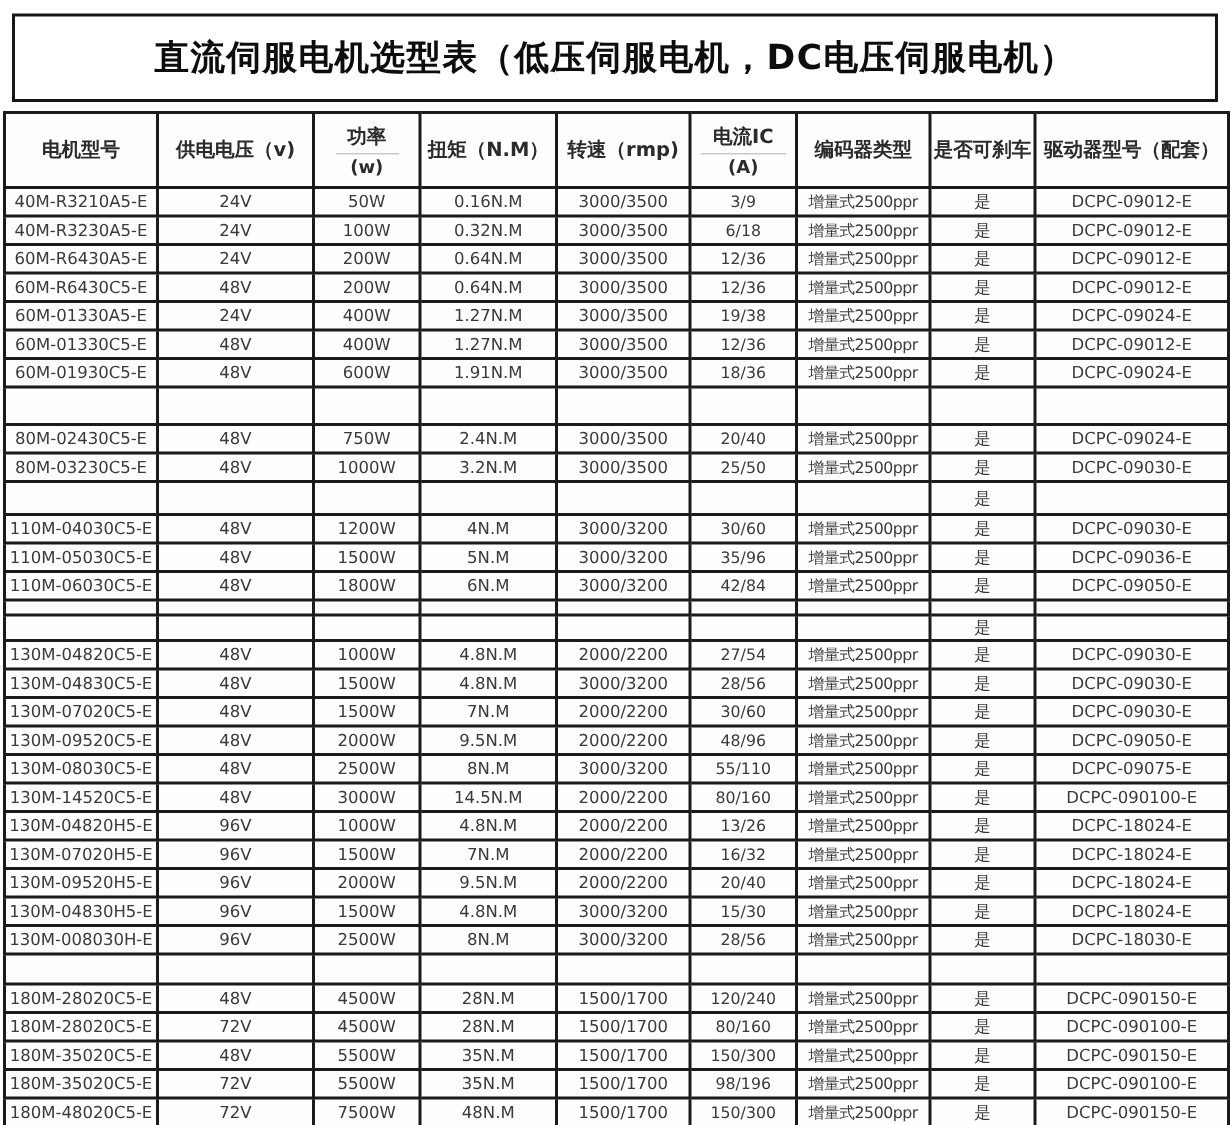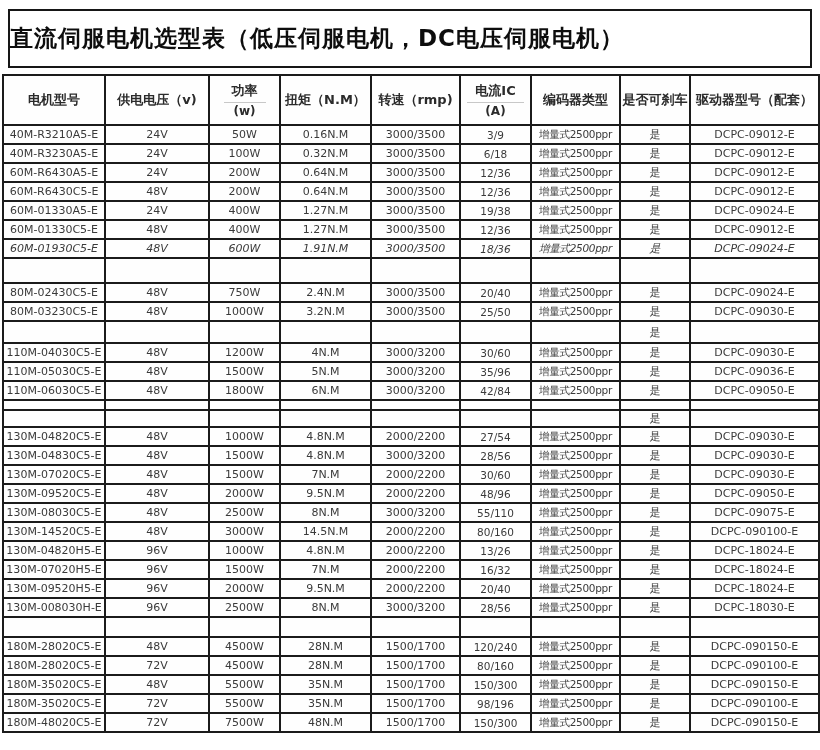--- a/index.html
+++ b/index.html
@@ -6,21 +6,21 @@
   body{
     width:820px;height:750px;overflow:hidden;
     background:#ffffff;
     font-family:"DejaVu Sans","Liberation Sans",sans-serif;
   }
   .page{width:820px;height:750px;background:#ffffff;}
   .title-box{
     margin:9px 8px 6px 8px;
     border:2px solid #161616;
     height:55px;
-    display:flex;align-items:center;
+    display:flex;align-items:center;justify-content:center;
     font-size:23px;font-weight:bold;color:#0d0d0d;
     letter-spacing:1px;white-space:nowrap;
   }
   table.spec{
     margin:0 2px;width:816px;
     border-collapse:collapse;table-layout:fixed;
     background:#fefefe;
   }
   table.spec th,table.spec td{
     border:2px solid #1b1b1b;
@@ -139,21 +139,21 @@
           <td>60M-01330C5-E</td>
           <td>48V</td>
           <td>400W</td>
           <td>1.27N.M</td>
           <td>3000/3500</td>
           <td>12/36</td>
           <td>增量式2500ppr</td>
           <td>是</td>
           <td>DCPC-09012-E</td>
         </tr>
-        <tr style="height: 19px; font-style: italic;">
+        <tr style="height: 19px;">
           <td>60M-01930C5-E</td>
           <td>48V</td>
           <td>600W</td>
           <td>1.91N.M</td>
           <td>3000/3500</td>
           <td>18/36</td>
           <td>增量式2500ppr</td>
           <td>是</td>
           <td>DCPC-09024-E</td>
         </tr>
@@ -344,20 +344,31 @@
           <td>是</td>
           <td>DCPC-18024-E</td>
         </tr>
         <tr style="height: 19px;">
           <td>130M-09520H5-E</td>
           <td>96V</td>
           <td>2000W</td>
           <td>9.5N.M</td>
           <td>2000/2200</td>
           <td>20/40</td>
+          <td>增量式2500ppr</td>
+          <td>是</td>
+          <td>DCPC-18024-E</td>
+        </tr>
+        <tr style="height: 19px;">
+          <td>130M-04830H5-E</td>
+          <td>96V</td>
+          <td>1500W</td>
+          <td>4.8N.M</td>
+          <td>3000/3200</td>
+          <td>15/30</td>
           <td>增量式2500ppr</td>
           <td>是</td>
           <td>DCPC-18024-E</td>
         </tr>
         <tr style="height: 19px;">
           <td>130M-008030H-E</td>
           <td>96V</td>
           <td>2500W</td>
           <td>8N.M</td>
           <td>3000/3200</td>

